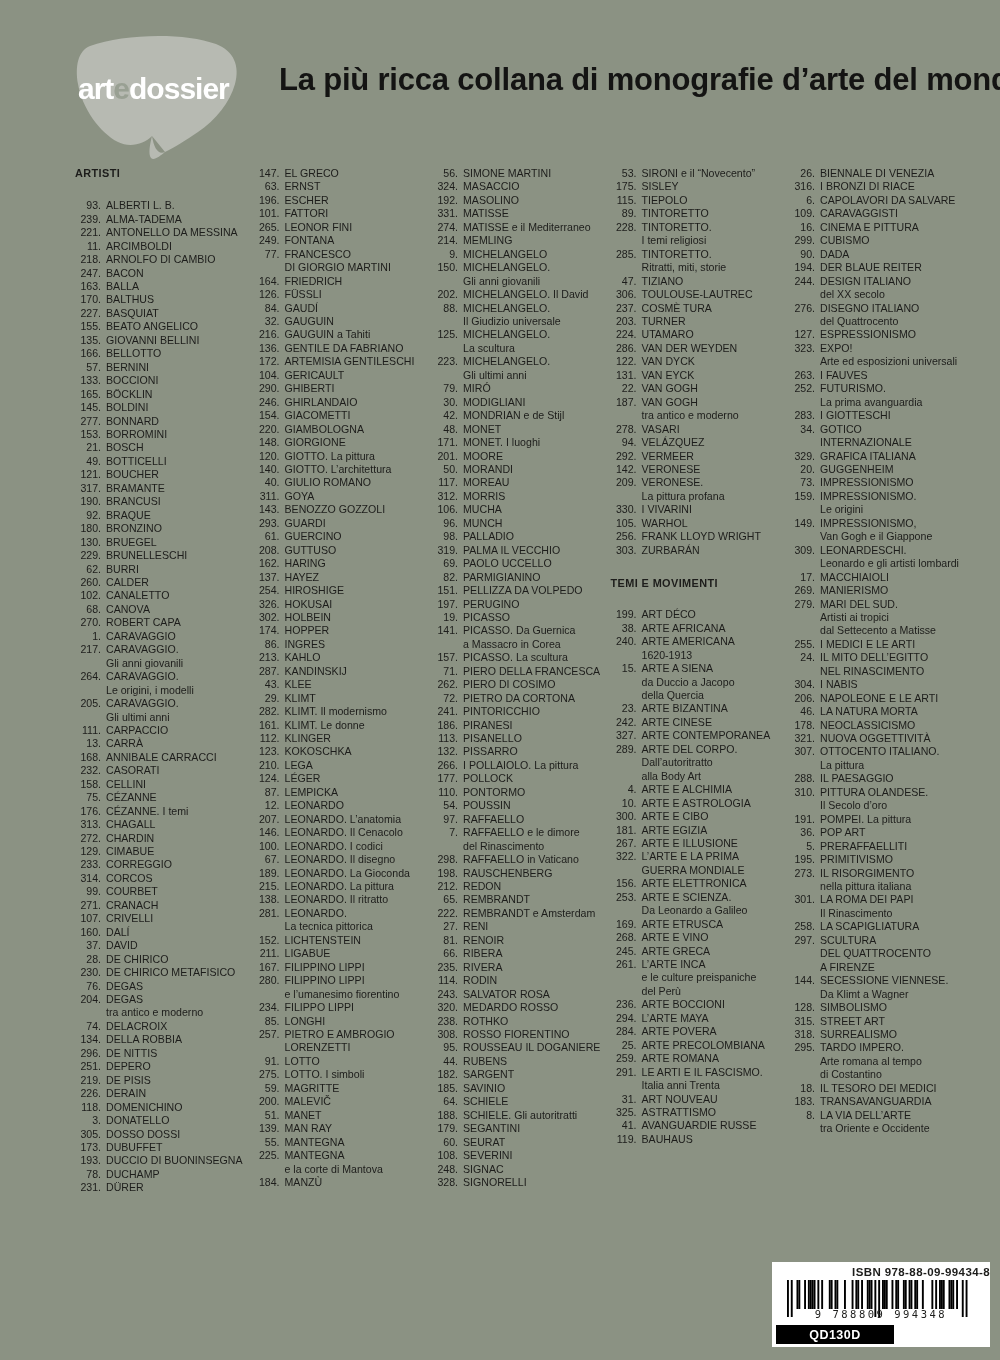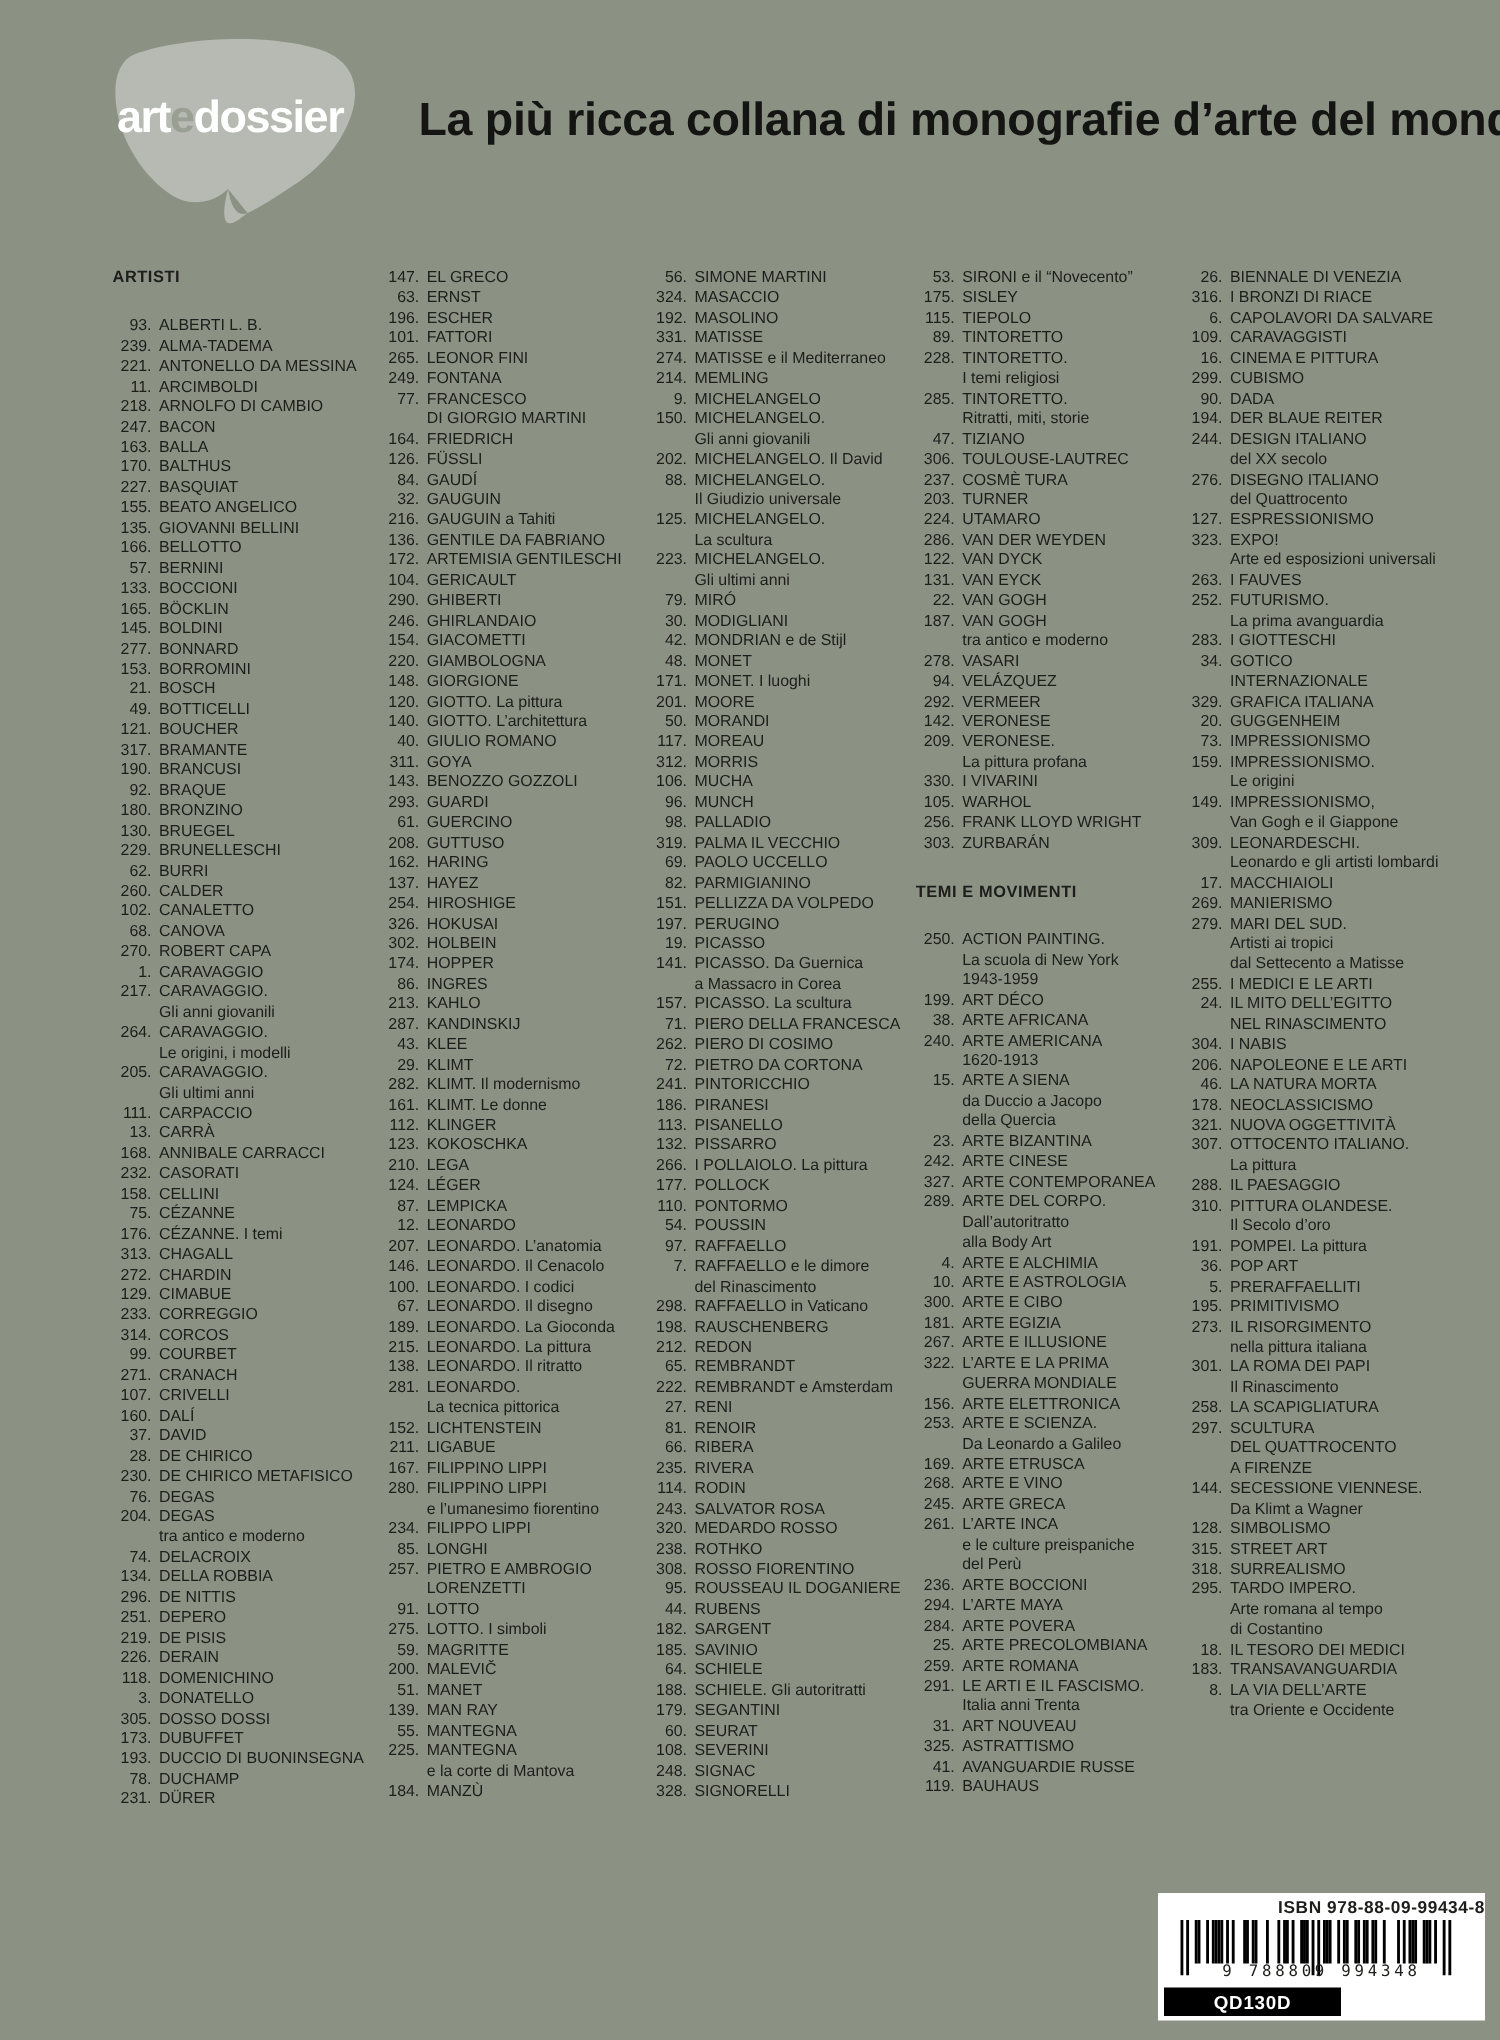--- a/index.html
+++ b/index.html
@@ -1,27 +1,27 @@
 <!DOCTYPE html>
 <html><head>
 <meta charset="utf-8">
 <style>
   html,body{margin:0;padding:0;background:#8b9283;}
   .page{position:relative;width:1000px;height:1360px;background:#8b9283;
         font-family:"Liberation Sans",sans-serif;color:#1d1d1b;overflow:hidden;}
   
-  .logo{position:absolute;left:68px;top:22px;width:180px;height:130px;}
+  .logo{position:absolute;left:68px;top:32px;width:180px;height:130px;}
   .logo svg{position:absolute;left:0;top:0;}
   .logo-text{position:absolute;left:10px;top:40px;font-size:30px;font-weight:bold;
              letter-spacing:-1px;color:#fff;white-space:nowrap;}
   .logo-e{color:#99a093;}
   .title{position:absolute;left:279px;top:62px;margin:0;font-size:31px;font-weight:bold;
          color:#141413;letter-spacing:-0.2px;white-space:nowrap;}
   
-  .catalog{position:absolute;left:75px;top:179px;width:895px;display:flex;}
+  .catalog{position:absolute;left:75px;top:167px;width:895px;display:flex;}
   .col{width:178.5px;flex:none;font-size:10.6px;line-height:13.45px;}
   .sec-header{font-weight:bold;font-size:10.9px;letter-spacing:0.4px;}
   .item{display:flex;}
   .num{flex:none;width:26px;text-align:right;margin-right:5px;white-space:nowrap;}
   .txt{white-space:nowrap;}
   
   .barcode-box{position:absolute;left:772px;top:1262px;width:218px;height:85px;
                background:#fff;box-sizing:border-box;}
   .isbn{text-align:right;font-size:11.5px;font-weight:bold;padding-top:4px;letter-spacing:0.4px;}
   .bars{display:block;margin:2px auto 0 auto;}
@@ -1490,28 +1490,20 @@
         </div>
         <div class="item">
           <span class="num">303.</span>
           <span class="txt">
             <div>ZURBARÁN</div>
           </span>
         </div>
         <div style="height: 20.175px;"></div>
         <div class="sec-header">TEMI E MOVIMENTI</div>
         <div style="height: 17.485px;"></div>
-        <div class="item">
-          <span class="num">250.</span>
-          <span class="txt">
-            <div>ACTION PAINTING.</div>
-            <div>La scuola di New York</div>
-            <div>1943-1959</div>
-          </span>
-        </div>
         <div class="item">
           <span class="num">199.</span>
           <span class="txt">
             <div>ART DÉCO</div>
           </span>
         </div>
         <div class="item">
           <span class="num">38.</span>
           <span class="txt">
             <div>ARTE AFRICANA</div>

